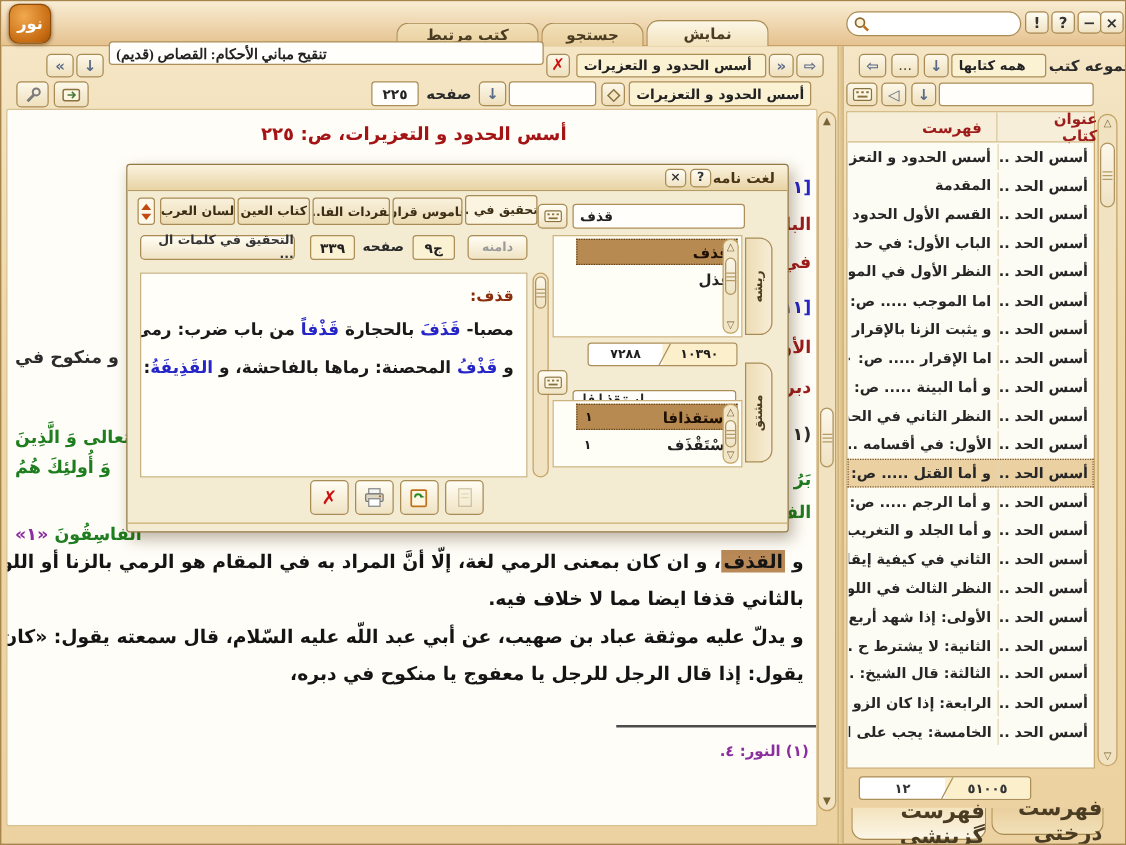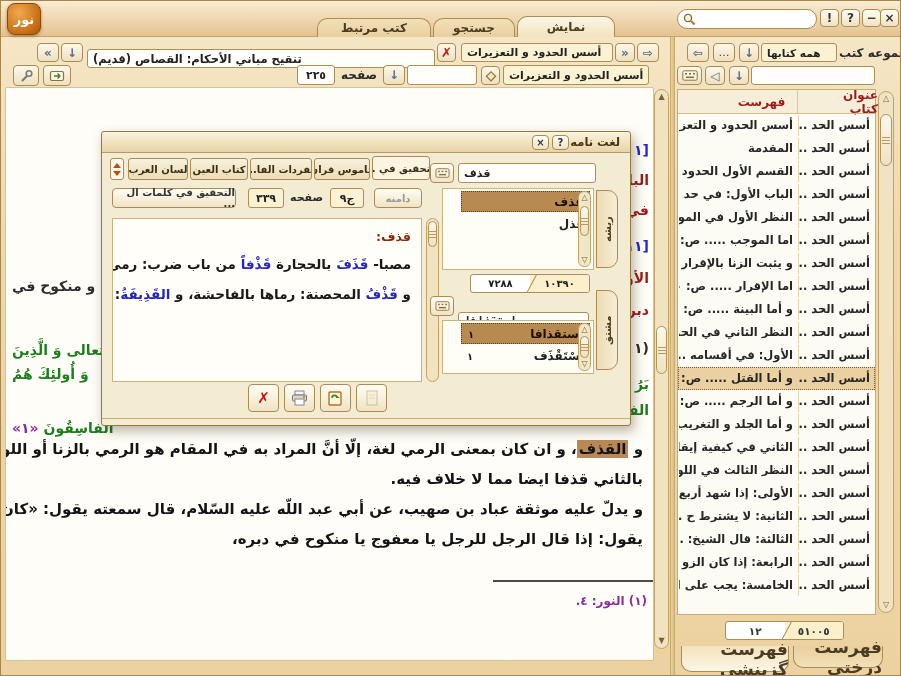--- a/index.html
+++ b/index.html
@@ -65,21 +65,21 @@
          font-size:12px;font-weight:bold;color:#9e1b1b;}
   .phead span{display:flex;align-items:center;justify-content:center;padding-left:48px;}
   .ph-book{width:78px;border-left:1px solid #d8c8a0;}
   .ph-idx{flex:1;}
   .srow{display:flex;direction:rtl;height:23px;line-height:21px;font-size:11.5px;font-weight:bold;
         color:#262626;border:1px solid transparent;}
   .srow .cb{width:76px;text-align:right;padding:0 4px;border-left:1px solid #e4d5b2;
             white-space:nowrap;overflow:hidden;direction:rtl;}
   .srow .ci{flex:1;text-align:right;padding:0 5px 0 2px;white-space:nowrap;overflow:hidden;direction:rtl;}
   .srow.sel{background:#ebd0a2;border:1px dotted #7b5b33;}
-  .pcounter{position:absolute;left:724px;top:620px;width:119px;height:19px;border:1px solid #ab8e58;
+  .pcounter{position:absolute;left:686px;top:620px;width:138px;height:19px;border:1px solid #ab8e58;
             border-radius:3px;display:flex;overflow:hidden;background:#fff;}
   .pcounter span{flex:1;display:flex;align-items:center;justify-content:center;
                  font-size:10.5px;font-weight:bold;color:#333;}
   .half-beige{background:#fbf0cb;text-align:center;}
   .diag{position:absolute;left:50%;top:-4px;width:1px;height:30px;background:#a98f5c;transform:rotate(28deg);}
   .btab{position:absolute;border:1px solid #a98c55;border-top:none;border-radius:0 0 10px 10px;
         display:flex;align-items:center;justify-content:center;font-size:17px;font-weight:bold;
         color:#4a3c22;direction:rtl;background:linear-gradient(180deg,#e9cf9e,#f2e0b8);}
   .btab.active{background:linear-gradient(180deg,#f3e3bd,#fcf6e6);z-index:3;}
   
@@ -151,21 +151,21 @@
   <div class="wbtn" style="left:840px;">?</div>
   <div class="wbtn" style="left:861px;">−</div>
   <div class="wbtn" style="left:879px;">×</div>
 
   <div class="btn" style="left:36px;top:42px;width:22px;height:19px;">
       <span class="arrow-ic">«</span>
     </div>
   <div class="btn" style="left:60px;top:42px;width:22px;height:19px;">
       <span class="arrow-ic">↓</span>
     </div>
-  <div class="fld" style="left:86px;top:48px;width:348px;height:19px;font-size:11.5px;">تنقيح مباني الأحكام: القصاص (قديم)</div>
+  <div class="fld" style="left:86px;top:32px;width:348px;height:19px;font-size:11.5px;font-family:Liberation Serif, serif;">تنقيح مباني الأحكام: القصاص (قديم)</div>
   <div class="btn" style="left:436px;top:42px;width:19px;height:19px;">
       <span class="xred">✗</span>
     </div>
   <div class="fld beige" style="left:460px;top:42px;width:152px;height:19px;">أسس الحدود و التعزيرات</div>
   <div class="btn" style="left:614px;top:42px;width:20px;height:19px;">
       <span class="arrow-ic">»</span>
     </div>
   <div class="btn" style="left:636px;top:42px;width:22px;height:19px;">
       <span class="arrow-ic">⇨</span>
     </div>
@@ -195,20 +195,21 @@
   <div class="btn" style="left:480px;top:65px;width:19px;height:19px;">
     <span style="display:flex;">
       <svg width="12" height="12" viewBox="0 0 12 12">
         <rect x="3" y="3" width="6.5" height="6.5" transform="rotate(45 6 6)" fill="#f3e6c0" stroke="#8a7240" stroke-width="1.2"></rect>
       </svg>
     </span>
   </div>
   <div class="fld beige" style="left:502px;top:64px;width:146px;height:20px;">أسس الحدود و التعزيرات</div>
 
   <div class="content">
+    <div class="chead">أسس الحدود و التعزيرات، ص: ٢٢٥</div>
 
     <div class="frag f-blue" style="right:4px;top:54px;">[١</div>
     <div class="frag f-red" style="right:4px;top:84px;">البا</div>
     <div class="frag f-red" style="right:4px;top:114px;">في</div>
     <div class="frag f-blue" style="right:4px;top:150px;">[١١</div>
     <div class="frag f-red" style="right:4px;top:182px;">الأو</div>
     <div class="frag f-red" style="right:4px;top:214px;">دبر</div>
     <div class="frag f-dark" style="right:4px;top:252px;">(١</div>
     <div class="frag f-green" style="right:4px;top:288px;">بَرُ</div>
     <div class="frag f-green" style="right:4px;top:314px;">الف سِ</div>

